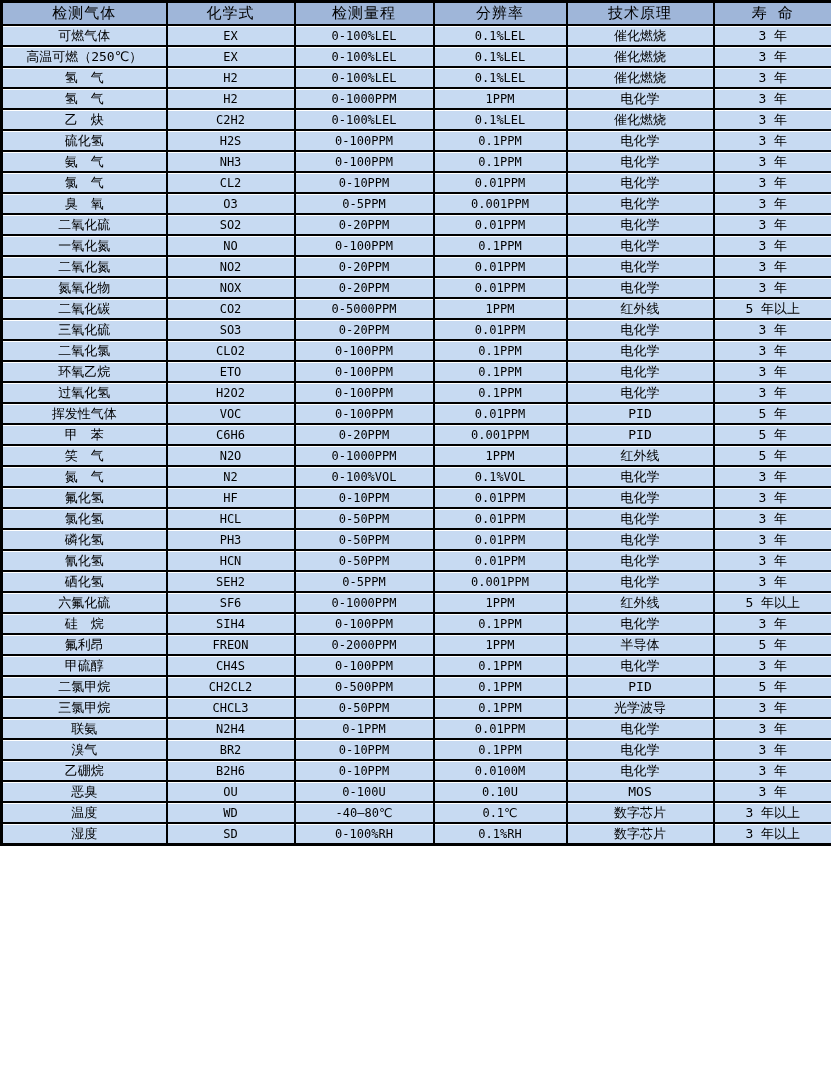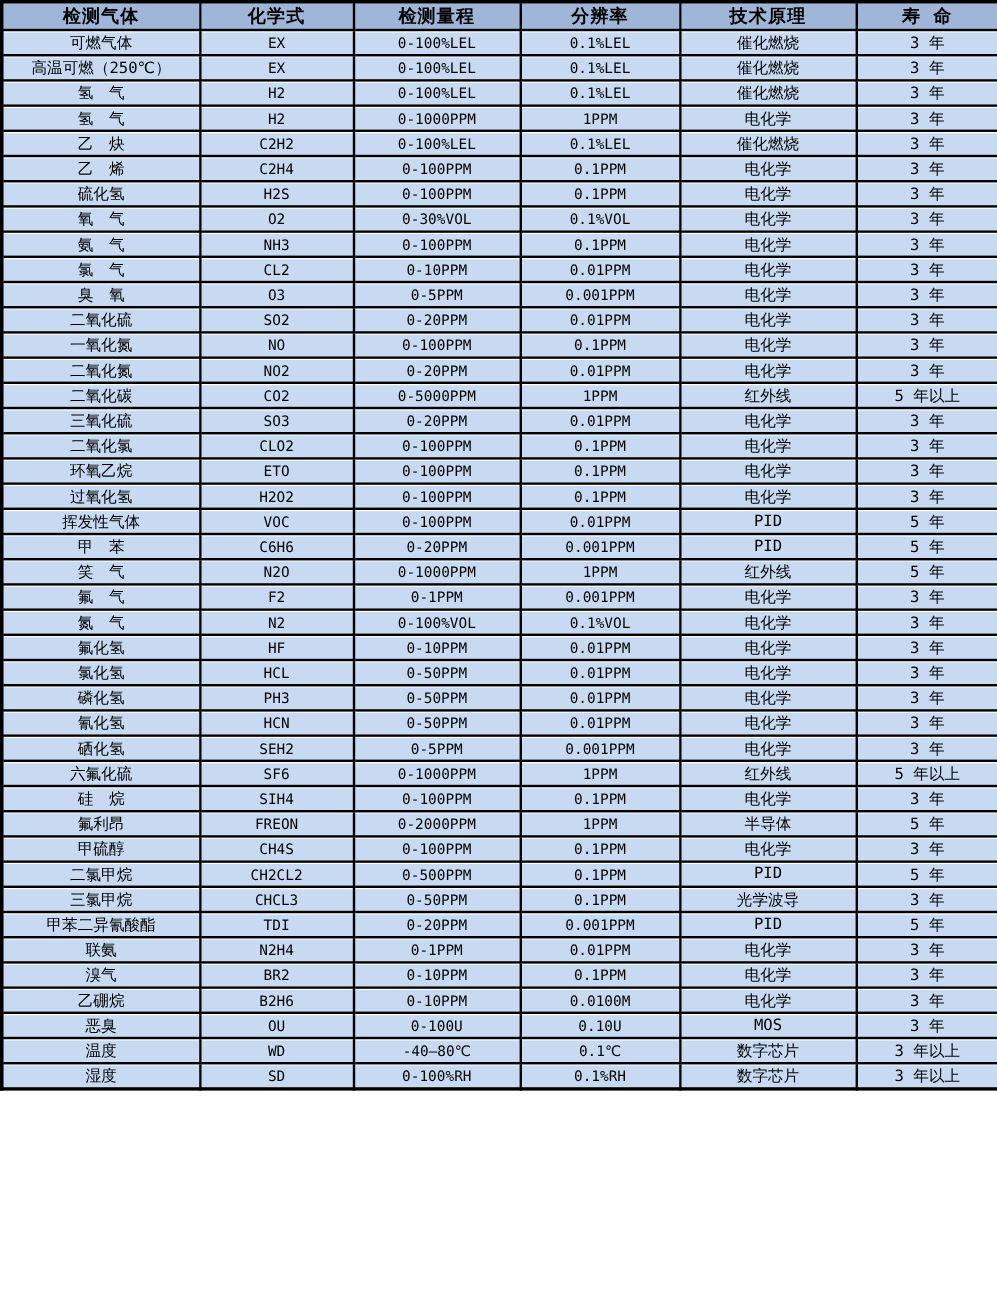--- a/index.html
+++ b/index.html
@@ -14,21 +14,21 @@
     width:831px;
     table-layout:fixed;
     border-collapse:collapse;
     border:3px solid var(--border);
   }
   table.gas-table th{
     background:var(--header-bg);
     border:2px solid var(--border);
     height:21px;
     font-size:15px;
-    font-weight:bold;
+    font-weight:normal;
     text-align:center;
     padding:0;
     letter-spacing:1px;
     overflow:hidden;
     white-space:nowrap;
   }
   table.gas-table td{
     background:var(--row-bg);
     border:2px solid var(--border);
     box-shadow:inset 0 1px 0 #ffffff;
@@ -103,40 +103,24 @@
       </tr>
       <tr>
         <td class="c-gas">乙　炔</td>
         <td class="c-formula">C2H2</td>
         <td class="c-range">0-100%LEL</td>
         <td class="c-resolution">0.1%LEL</td>
         <td class="c-principle">催化燃烧</td>
         <td class="c-lifetime">3 年</td>
       </tr>
       <tr>
-        <td class="c-gas">乙　烯</td>
-        <td class="c-formula">C2H4</td>
-        <td class="c-range">0-100PPM</td>
-        <td class="c-resolution">0.1PPM</td>
-        <td class="c-principle">电化学</td>
-        <td class="c-lifetime">3 年</td>
-      </tr>
-      <tr>
         <td class="c-gas">硫化氢</td>
         <td class="c-formula">H2S</td>
         <td class="c-range">0-100PPM</td>
         <td class="c-resolution">0.1PPM</td>
-        <td class="c-principle">电化学</td>
-        <td class="c-lifetime">3 年</td>
-      </tr>
-      <tr>
-        <td class="c-gas">氧　气</td>
-        <td class="c-formula">O2</td>
-        <td class="c-range">0-30%VOL</td>
-        <td class="c-resolution">0.1%VOL</td>
         <td class="c-principle">电化学</td>
         <td class="c-lifetime">3 年</td>
       </tr>
       <tr>
         <td class="c-gas">氨　气</td>
         <td class="c-formula">NH3</td>
         <td class="c-range">0-100PPM</td>
         <td class="c-resolution">0.1PPM</td>
         <td class="c-principle">电化学</td>
         <td class="c-lifetime">3 年</td>
@@ -175,20 +159,28 @@
       </tr>
       <tr>
         <td class="c-gas">二氧化氮</td>
         <td class="c-formula">NO2</td>
         <td class="c-range">0-20PPM</td>
         <td class="c-resolution">0.01PPM</td>
         <td class="c-principle">电化学</td>
         <td class="c-lifetime">3 年</td>
       </tr>
       <tr>
+        <td class="c-gas">氮氧化物</td>
+        <td class="c-formula">NOX</td>
+        <td class="c-range">0-20PPM</td>
+        <td class="c-resolution">0.01PPM</td>
+        <td class="c-principle">电化学</td>
+        <td class="c-lifetime">3 年</td>
+      </tr>
+      <tr>
         <td class="c-gas">二氧化碳</td>
         <td class="c-formula">CO2</td>
         <td class="c-range">0-5000PPM</td>
         <td class="c-resolution">1PPM</td>
         <td class="c-principle">红外线</td>
         <td class="c-lifetime">5 年以上</td>
       </tr>
       <tr>
         <td class="c-gas">三氧化硫</td>
         <td class="c-formula">SO3</td>
@@ -237,28 +229,20 @@
         <td class="c-principle">PID</td>
         <td class="c-lifetime">5 年</td>
       </tr>
       <tr>
         <td class="c-gas">笑　气</td>
         <td class="c-formula">N2O</td>
         <td class="c-range">0-1000PPM</td>
         <td class="c-resolution">1PPM</td>
         <td class="c-principle">红外线</td>
         <td class="c-lifetime">5 年</td>
-      </tr>
-      <tr>
-        <td class="c-gas">氟　气</td>
-        <td class="c-formula">F2</td>
-        <td class="c-range">0-1PPM</td>
-        <td class="c-resolution">0.001PPM</td>
-        <td class="c-principle">电化学</td>
-        <td class="c-lifetime">3 年</td>
       </tr>
       <tr>
         <td class="c-gas">氮　气</td>
         <td class="c-formula">N2</td>
         <td class="c-range">0-100%VOL</td>
         <td class="c-resolution">0.1%VOL</td>
         <td class="c-principle">电化学</td>
         <td class="c-lifetime">3 年</td>
       </tr>
       <tr>
@@ -341,28 +325,20 @@
         <td class="c-principle">PID</td>
         <td class="c-lifetime">5 年</td>
       </tr>
       <tr>
         <td class="c-gas">三氯甲烷</td>
         <td class="c-formula">CHCL3</td>
         <td class="c-range">0-50PPM</td>
         <td class="c-resolution">0.1PPM</td>
         <td class="c-principle">光学波导</td>
         <td class="c-lifetime">3 年</td>
-      </tr>
-      <tr>
-        <td class="c-gas">甲苯二异氰酸酯</td>
-        <td class="c-formula">TDI</td>
-        <td class="c-range">0-20PPM</td>
-        <td class="c-resolution">0.001PPM</td>
-        <td class="c-principle">PID</td>
-        <td class="c-lifetime">5 年</td>
       </tr>
       <tr>
         <td class="c-gas">联氨</td>
         <td class="c-formula">N2H4</td>
         <td class="c-range">0-1PPM</td>
         <td class="c-resolution">0.01PPM</td>
         <td class="c-principle">电化学</td>
         <td class="c-lifetime">3 年</td>
       </tr>
       <tr>

